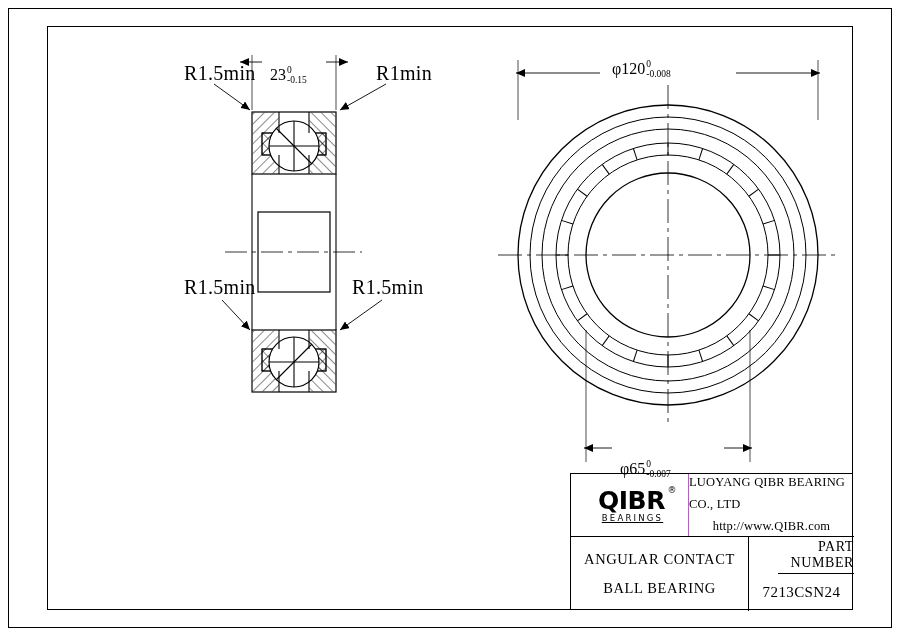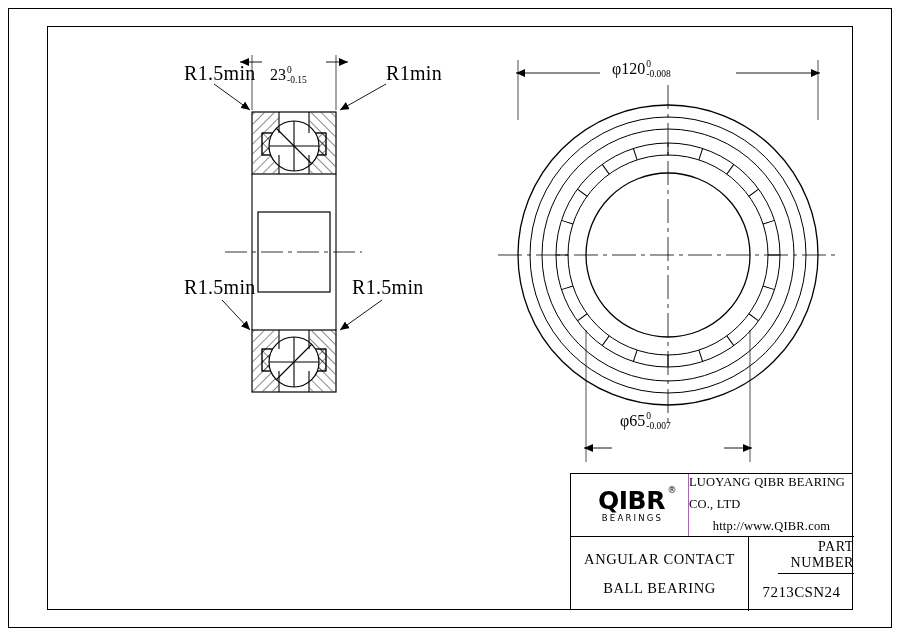--- a/index.html
+++ b/index.html
@@ -114,20 +114,21 @@
     right: -11px;
     font-size: 9px;
     font-weight: normal;
   }
   .logo-sub {
     font-family: "DejaVu Sans", sans-serif;
     font-size: 8.5px;
     letter-spacing: 2.2px;
     margin-top: 0;
     margin-left: 2px;
+    text-decoration: underline;
   }
   .tb-company {
     flex: 1;
     height: 100%;
     display: flex;
     flex-direction: column;
     justify-content: center;
     align-items: center;
     font-size: 12.5px;
     line-height: 1.75;
@@ -356,33 +357,33 @@
       <line x1="736" y1="73" x2="820" y2="73" stroke-width="0.9" marker-end="url(#arrowR)"></line>
 
       <line x1="586" y1="330" x2="586" y2="462" stroke-width="0.7"></line>
       <line x1="750" y1="330" x2="750" y2="462" stroke-width="0.7"></line>
       <line x1="584" y1="448" x2="612" y2="448" stroke-width="0.9" marker-start="url(#arrowL)"></line>
       <line x1="724" y1="448" x2="752" y2="448" stroke-width="0.9" marker-end="url(#arrowR)"></line>
     </g>
   </svg>
 
   <div class="lbl" style="left:184px; top:62px;">R1.5min</div>
-  <div class="lbl" style="left:386px; top:62px;">R1min</div>
+  <div class="lbl" style="left:376px; top:62px;">R1min</div>
   <div class="lbl" style="left:184px; top:276px;">R1.5min</div>
   <div class="lbl" style="left:352px; top:276px;">R1.5min</div>
 
   <div class="dimnum" style="left:270px; top:66px;">
     <span>23</span><span class="tol"><span class="up">0</span><span class="dn">-0.15</span></span>
   </div>
 
   <div class="dimnum" style="left:612px; top:60px;">
     <span>φ</span><span>120</span><span class="tol"><span class="up">0</span><span class="dn">-0.008</span></span>
   </div>
 
-  <div class="dimnum" style="left:620px; top:412px;">
+  <div class="dimnum" style="left:620px; top:460px;">
     <span>φ</span><span>65</span><span class="tol"><span class="up">0</span><span class="dn">-0.007</span></span>
   </div>
 
   <div class="titleblock">
     <div class="tb-top">
       <div class="tb-logo">
         <div class="logo-main"><span>QIBR</span><span class="reg">®</span></div>
         <div class="logo-sub">BEARINGS</div>
       </div>
       <div class="tb-company">

